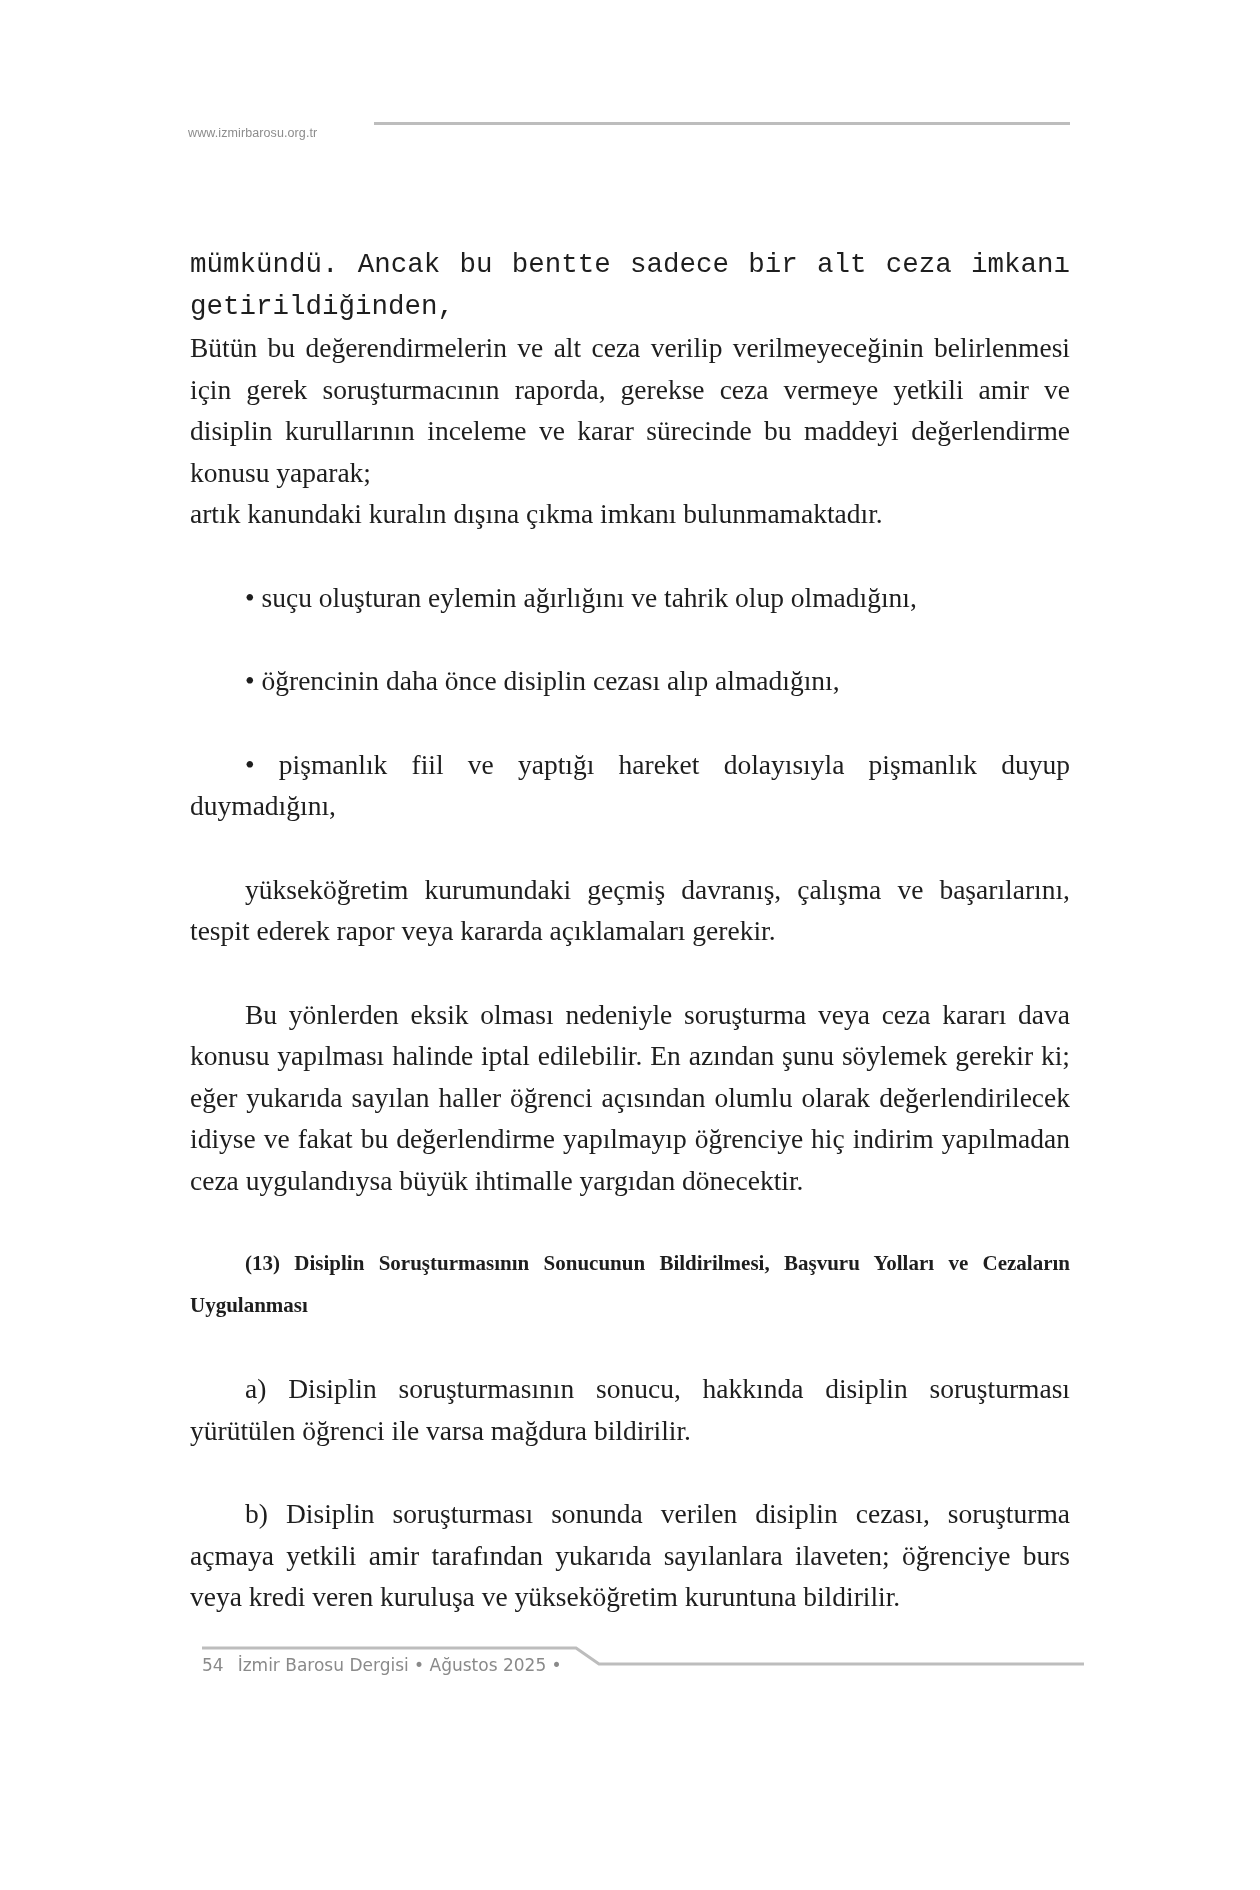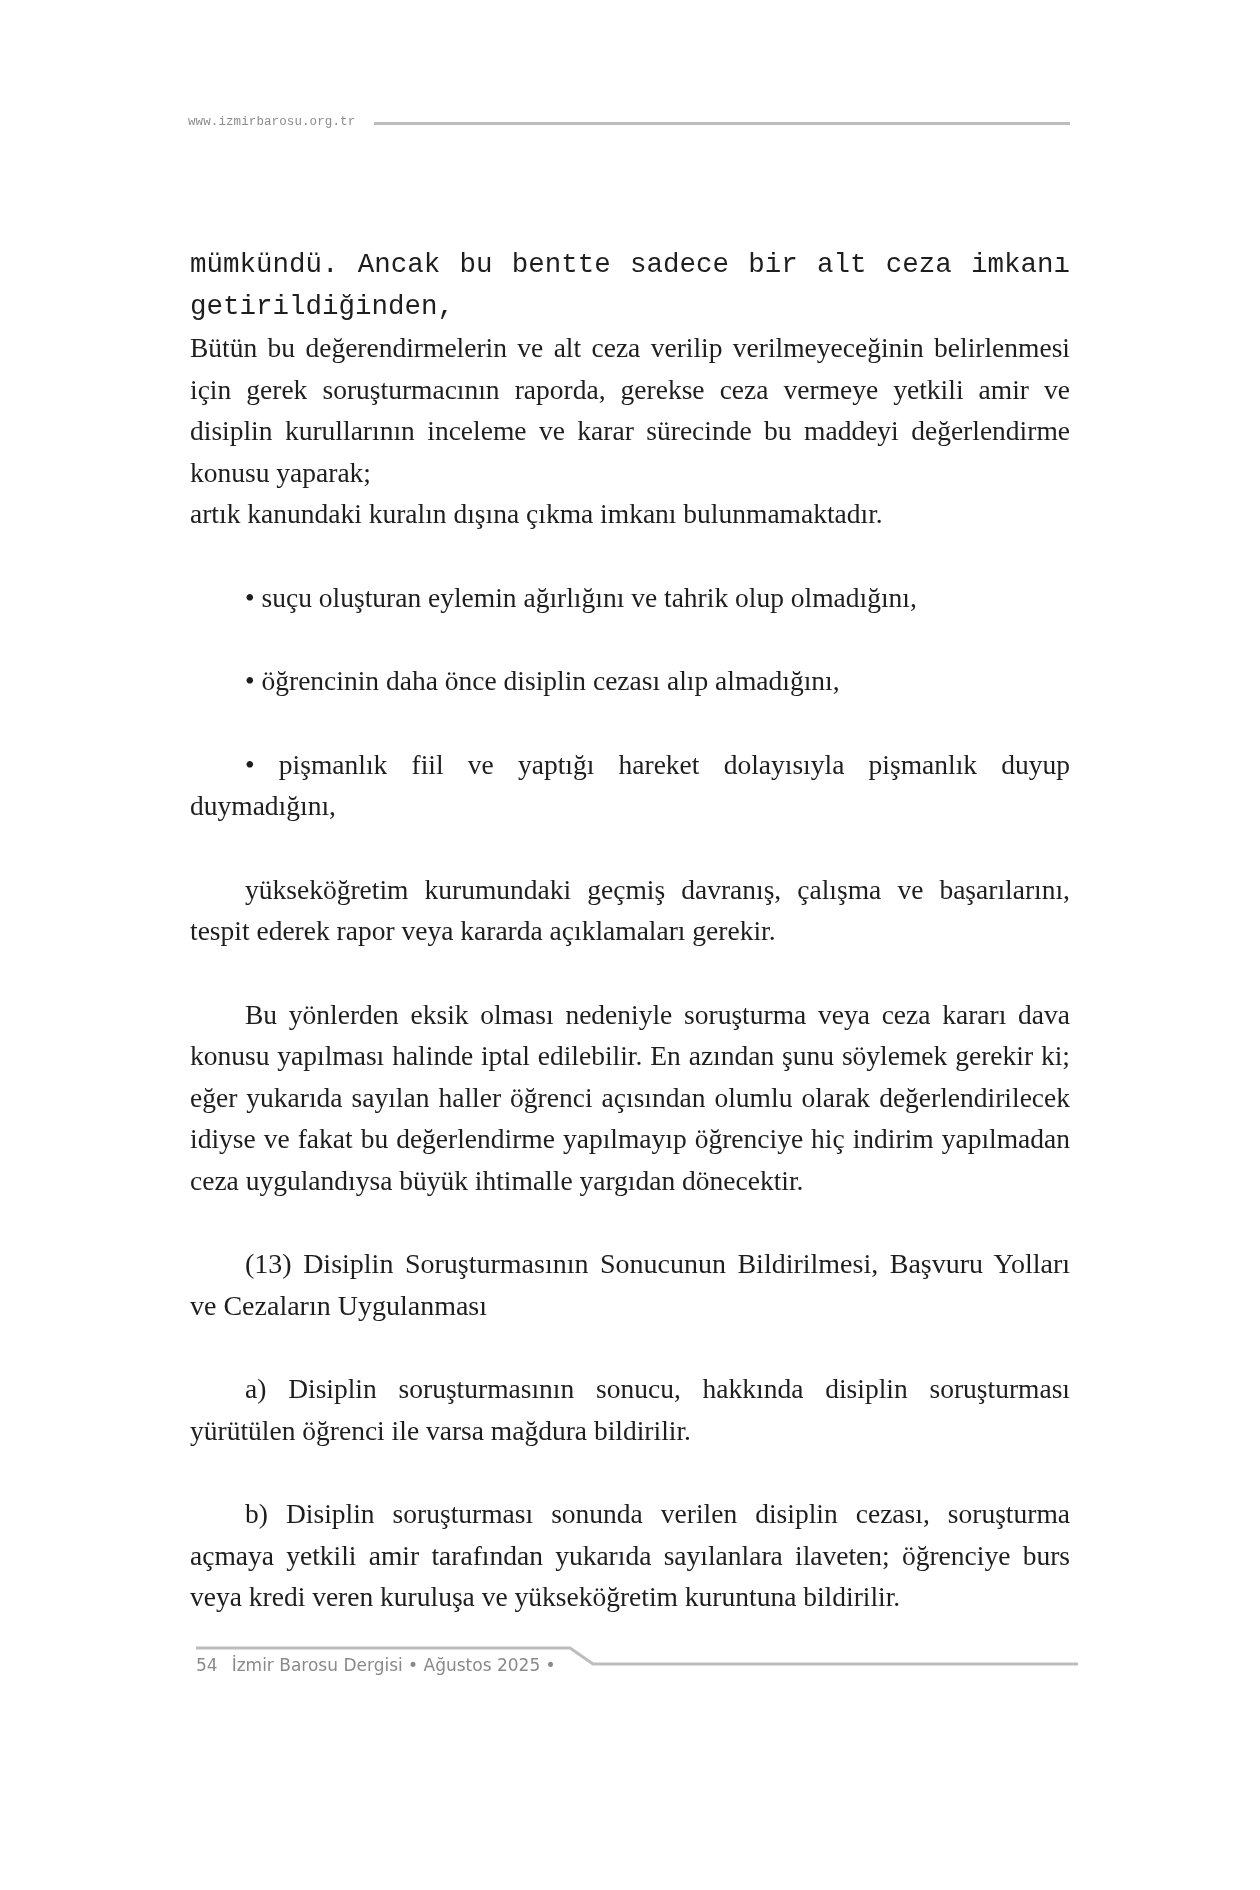--- a/index.html
+++ b/index.html
@@ -2,45 +2,45 @@
 <html><head>
   <meta charset="utf-8">
   <style>
     html, body { margin: 0; padding: 0; background: #ffffff; }
     body { width: 1260px; height: 1890px; position: relative; overflow: hidden; }
 
     .header {
       position: absolute; left: 188px; top: 112px; width: 882px; height: 24px;
     }
     .header-url {
-      position: absolute; left: 0; top: 0;
-      font-family: Liberation Mono, monospace; font-size: 12.5px; color: #8c8c8c;
+      position: absolute; left: 0; top: 11px;
+      font-family: Liberation Sans, sans-serif; font-size: 12.5px; color: #8c8c8c;
       letter-spacing: 0.1px; line-height: 20px; background: #fff; padding-right: 2px;
     }
     .header-rule {
       position: absolute; left: 186px; right: 0; top: 10px; height: 3px;
       background: #bdbdbd;
     }
 
     .content {
       position: absolute; left: 190px; top: 244px; width: 880px;
       font-family: "Liberation Serif", serif; font-size: 27.5px; color: #1e1e1e;
       line-height: 41.5px;
     }
     .content p { margin: 0; text-align: justify; }
     .indent { text-indent: 55px; }
     .gap-l { margin-top: 42px !important; }
     .bullet { padding-left: 55px; text-align: left; }
     .bullet-wrap { text-indent: 55px; }
-    .heading { font-weight: normal; font-size: 28px; }
+    .heading { font-weight: bold; font-size: 21px; }
     .italic { }
     .justify-last { text-align-last: left; font-family: Liberation Mono, monospace; }
 
     .footer {
-      position: absolute; left: 196px; top: 1644px; width: 882px; height: 40px; text-decoration: underline;
+      position: absolute; left: 202px; top: 1644px; width: 882px; height: 40px; text-decoration: underline;
     }
     .footer svg { position: absolute; left: 0; top: 0; }
     .footer-text {
       position: absolute; left: 0; top: 10px;
       font-family: "DejaVu Sans", sans-serif; font-size: 17px; color: #8a8a8a;
       white-space: nowrap; line-height: 22px;
     }
     .footer-text span { display: inline-block; }
     .pgnum { margin-right: 14px; }
   </style>

